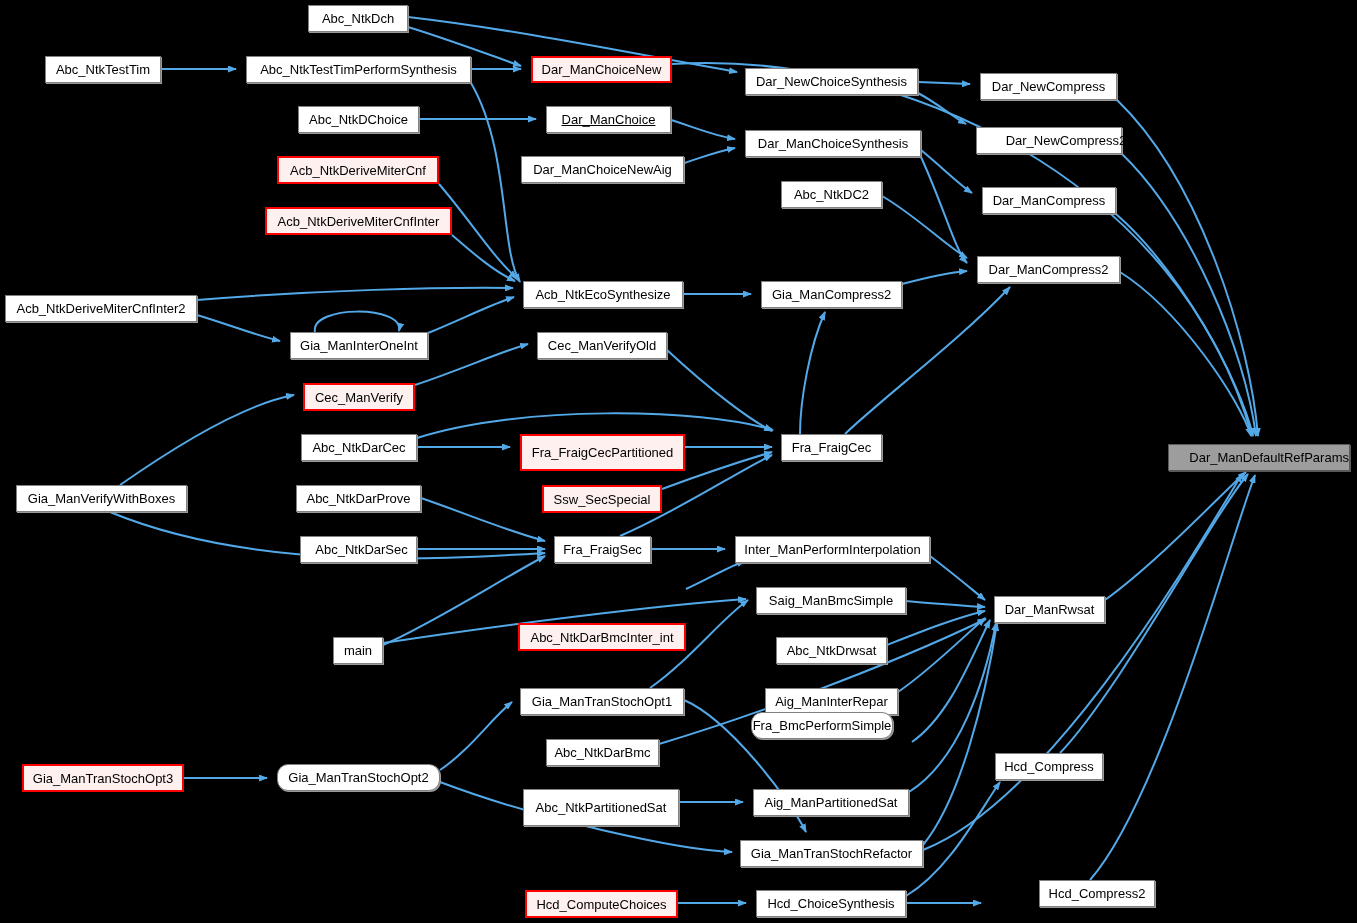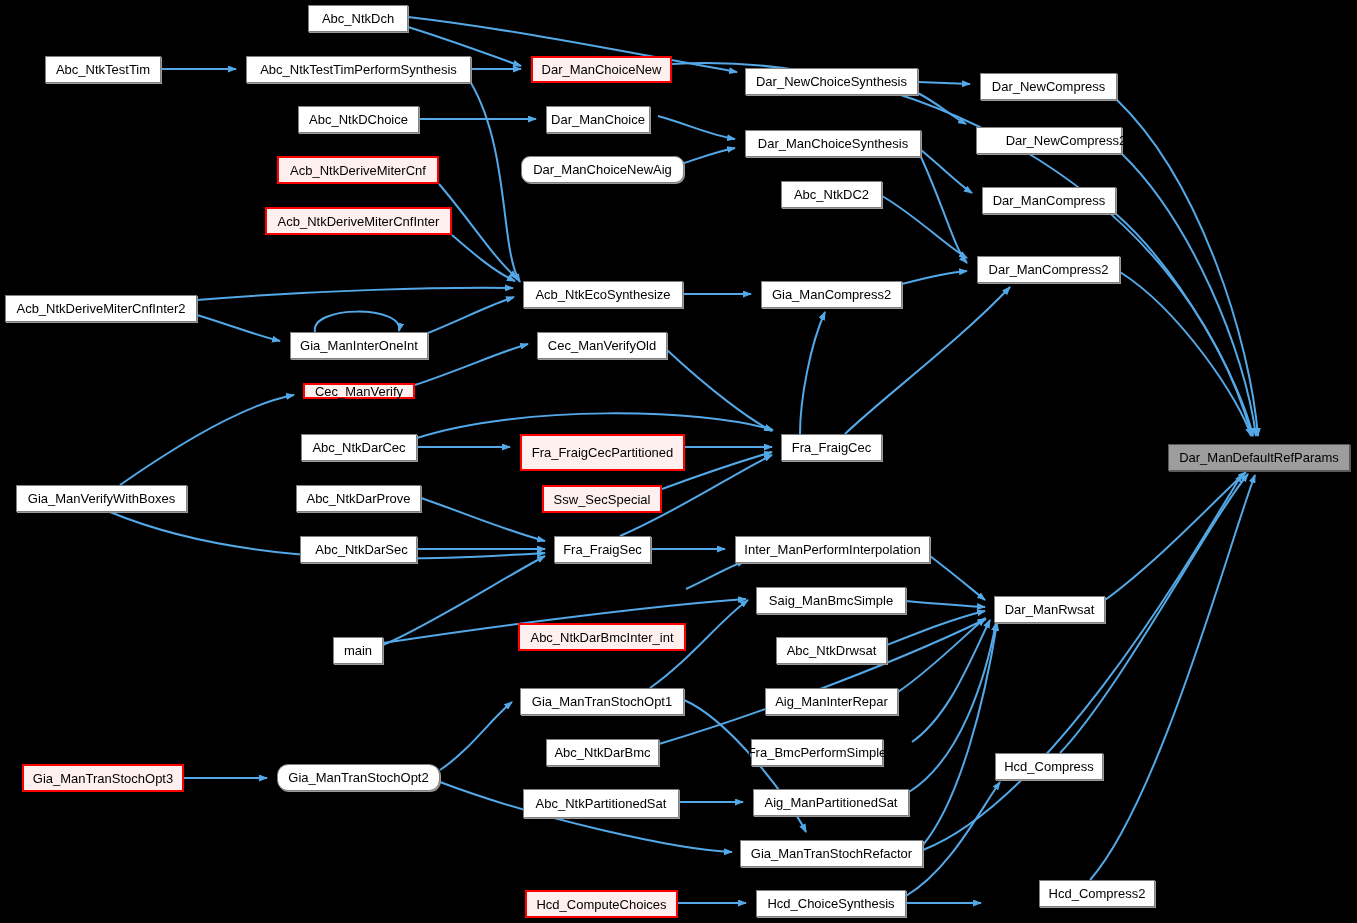--- a/index.html
+++ b/index.html
@@ -26,20 +26,21 @@
   }
   .node.hl{
     background:#fff0f0;
     border:2px solid #ff0000;
     box-shadow:none;
   }
   .node.cur{
     background:#9d9d9d;
     border:1px solid #5a5a5a;
     box-shadow:1px 1px 0 0 #5a5a5a;
+    justify-content:flex-end;
   }
   .node span{pointer-events:none;}
 </style>
 </head>
 <body>
 
 <div id="canvas">
   <svg id="edge-layer" viewBox="0 0 1357 923" xmlns="http://www.w3.org/2000/svg">
     <defs>
       <marker id="arrow" markerWidth="9" markerHeight="7" refX="8" refY="3.5" orient="auto" markerUnits="userSpaceOnUse">
@@ -128,33 +129,33 @@
       </div>
       <div class="node" style="left: 745px; top: 68px; width: 173px; height: 27px;">
         <span>Dar_NewChoiceSynthesis</span>
       </div>
       <div class="node" style="left: 980px; top: 73px; width: 137px; height: 27px;">
         <span>Dar_NewCompress</span>
       </div>
       <div class="node" style="left: 298px; top: 106px; width: 121px; height: 27px;">
         <span>Abc_NtkDChoice</span>
       </div>
-      <div class="node" style="left: 546px; top: 106px; width: 104px; height: 27px;">
+      <div class="node" style="left: 546px; top: 106px; width: 125px; height: 27px; text-decoration: underline;">
         <span>Dar_ManChoice</span>
       </div>
       <div class="node" style="left: 745px; top: 130px; width: 176px; height: 27px;">
         <span>Dar_ManChoiceSynthesis</span>
       </div>
       <div class="node" style="left: 976px; top: 127px; width: 146px; height: 27px; padding-left: 34px;">
         <span>Dar_NewCompress2</span>
       </div>
       <div class="node hl" style="left: 277px; top: 156px; width: 162px; height: 28px;">
         <span>Acb_NtkDeriveMiterCnf</span>
       </div>
-      <div class="node" style="left: 521px; top: 156px; width: 163px; height: 27px; border-radius: 9px;">
+      <div class="node" style="left: 521px; top: 156px; width: 163px; height: 27px;">
         <span>Dar_ManChoiceNewAig</span>
       </div>
       <div class="node" style="left: 781px; top: 181px; width: 101px; height: 27px;">
         <span>Abc_NtkDC2</span>
       </div>
       <div class="node" style="left: 982px; top: 187px; width: 134px; height: 27px;">
         <span>Dar_ManCompress</span>
       </div>
       <div class="node hl" style="left: 265px; top: 207px; width: 187px; height: 28px;">
         <span>Acb_NtkDeriveMiterCnfInter</span>
@@ -170,21 +171,21 @@
       </div>
       <div class="node" style="left: 761px; top: 281px; width: 141px; height: 27px;">
         <span>Gia_ManCompress2</span>
       </div>
       <div class="node" style="left: 290px; top: 332px; width: 138px; height: 27px;">
         <span>Gia_ManInterOneInt</span>
       </div>
       <div class="node" style="left: 537px; top: 332px; width: 130px; height: 27px;">
         <span>Cec_ManVerifyOld</span>
       </div>
-      <div class="node hl" style="left: 303px; top: 383px; width: 112px; height: 16px;">
+      <div class="node hl" style="left: 303px; top: 383px; width: 112px; height: 28px;">
         <span>Cec_ManVerify</span>
       </div>
       <div class="node" style="left: 301px; top: 434px; width: 116px; height: 27px;">
         <span>Abc_NtkDarCec</span>
       </div>
       <div class="node hl" style="left: 520px; top: 434px; width: 165px; height: 37px;">
         <span>Fra_FraigCecPartitioned</span>
       </div>
       <div class="node" style="left: 781px; top: 434px; width: 101px; height: 27px;">
         <span>Fra_FraigCec</span>
@@ -227,33 +228,33 @@
       </div>
       <div class="node" style="left: 520px; top: 688px; width: 164px; height: 27px;">
         <span>Gia_ManTranStochOpt1</span>
       </div>
       <div class="node" style="left: 765px; top: 688px; width: 133px; height: 27px;">
         <span>Aig_ManInterRepar</span>
       </div>
       <div class="node" style="left: 546px; top: 739px; width: 113px; height: 27px;">
         <span>Abc_NtkDarBmc</span>
       </div>
-      <div class="node" style="left: 751px; top: 739px; width: 132px; height: 27px;">
+      <div class="node" style="left: 751px; top: 712px; width: 142px; height: 27px; border-radius: 11px;">
         <span>Fra_BmcPerformSimple</span>
       </div>
       <div class="node" style="left: 995px; top: 753px; width: 108px; height: 27px;">
         <span>Hcd_Compress</span>
       </div>
       <div class="node hl" style="left: 22px; top: 764px; width: 162px; height: 28px;">
         <span>Gia_ManTranStochOpt3</span>
       </div>
       <div class="node" style="left: 277px; top: 764px; width: 163px; height: 27px; border-radius: 11px;">
         <span>Gia_ManTranStochOpt2</span>
       </div>
-      <div class="node" style="left: 523px; top: 789px; width: 156px; height: 29px;">
+      <div class="node" style="left: 523px; top: 789px; width: 156px; height: 37px;">
         <span>Abc_NtkPartitionedSat</span>
       </div>
       <div class="node" style="left: 753px; top: 789px; width: 156px; height: 27px;">
         <span>Aig_ManPartitionedSat</span>
       </div>
       <div class="node" style="left: 740px; top: 840px; width: 183px; height: 27px;">
         <span>Gia_ManTranStochRefactor</span>
       </div>
       <div class="node" style="left: 991px; top: 880px; width: 116px; height: 27px; margin-left: 48px;">
         <span>Hcd_Compress2</span>

